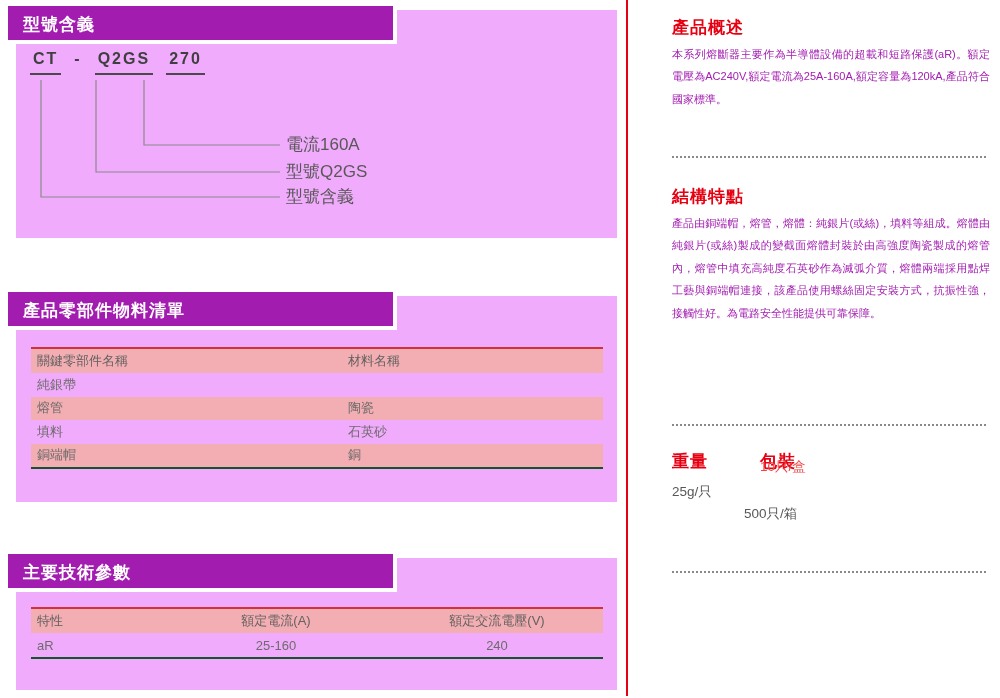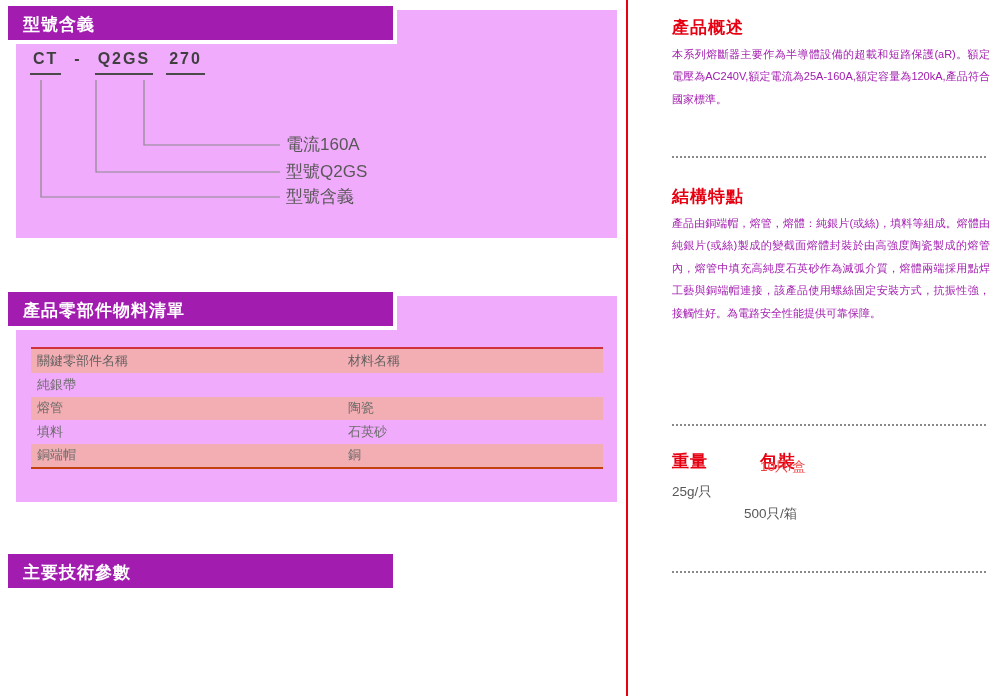--- a/index.html
+++ b/index.html
@@ -71,21 +71,21 @@
   }
   .co1 { top: 127px; }
   .co2 { top: 154px; }
   .co3 { top: 179px; }
   
   .tbl {
     position: absolute;
     left: 15px;
     width: 572px;
     border-top: 2px solid #cf3339;
-    border-bottom: 2px solid #c2410c;
+    border-bottom: 2px solid #14532d;
   }
   .tbl2 { top: 51px; }
   .tbl3 { top: 49px; }
   .trow {
     display: flex;
     align-items: center;
     height: 23.5px;
     font-size: 13px;
     color: #6e6b6b;
   }
@@ -192,20 +192,34 @@
         <div class="c1">填料</div>
         <div class="c2">石英砂</div>
       </div>
       <div class="trow alt">
         <div class="c1">銅端帽</div>
         <div class="c2">銅</div>
       </div>
     </div>
   </div>
 
+  <div class="panel panel3">
+    <div class="tbl tbl3">
+      <div class="trow head firstrow">
+        <div class="p1">特性</div>
+        <div class="p2">額定電流(A)</div>
+        <div class="p3">額定交流電壓(V)</div>
+      </div>
+      <div class="trow firstrow">
+        <div class="p1">aR</div>
+        <div class="p2">25-160</div>
+        <div class="p3">240</div>
+      </div>
+    </div>
+  </div>
 
   <div class="vdivider"></div>
 
   <div class="r-title t-overview">產品概述</div>
   <div class="r-body b-overview">本系列熔斷器主要作為半導體設備的超載和短路保護(aR)。額定電壓為AC240V,額定電流為25A-160A,額定容量為120kA,產品符合國家標準。</div>
   <div class="dotline dot1"></div>
 
   <div class="r-title t-structure">結構特點</div>
   <div class="r-body b-structure">產品由銅端帽，熔管，熔體：純銀片(或絲)，填料等組成。熔體由純銀片(或絲)製成的變截面熔體封裝於由高強度陶瓷製成的熔管內，熔管中填充高純度石英砂作為滅弧介質，熔體兩端採用點焊工藝與銅端帽連接，該產品使用螺絲固定安裝方式，抗振性強，接觸性好。為電路安全性能提供可靠保障。</div>
   <div class="dotline dot2"></div>

